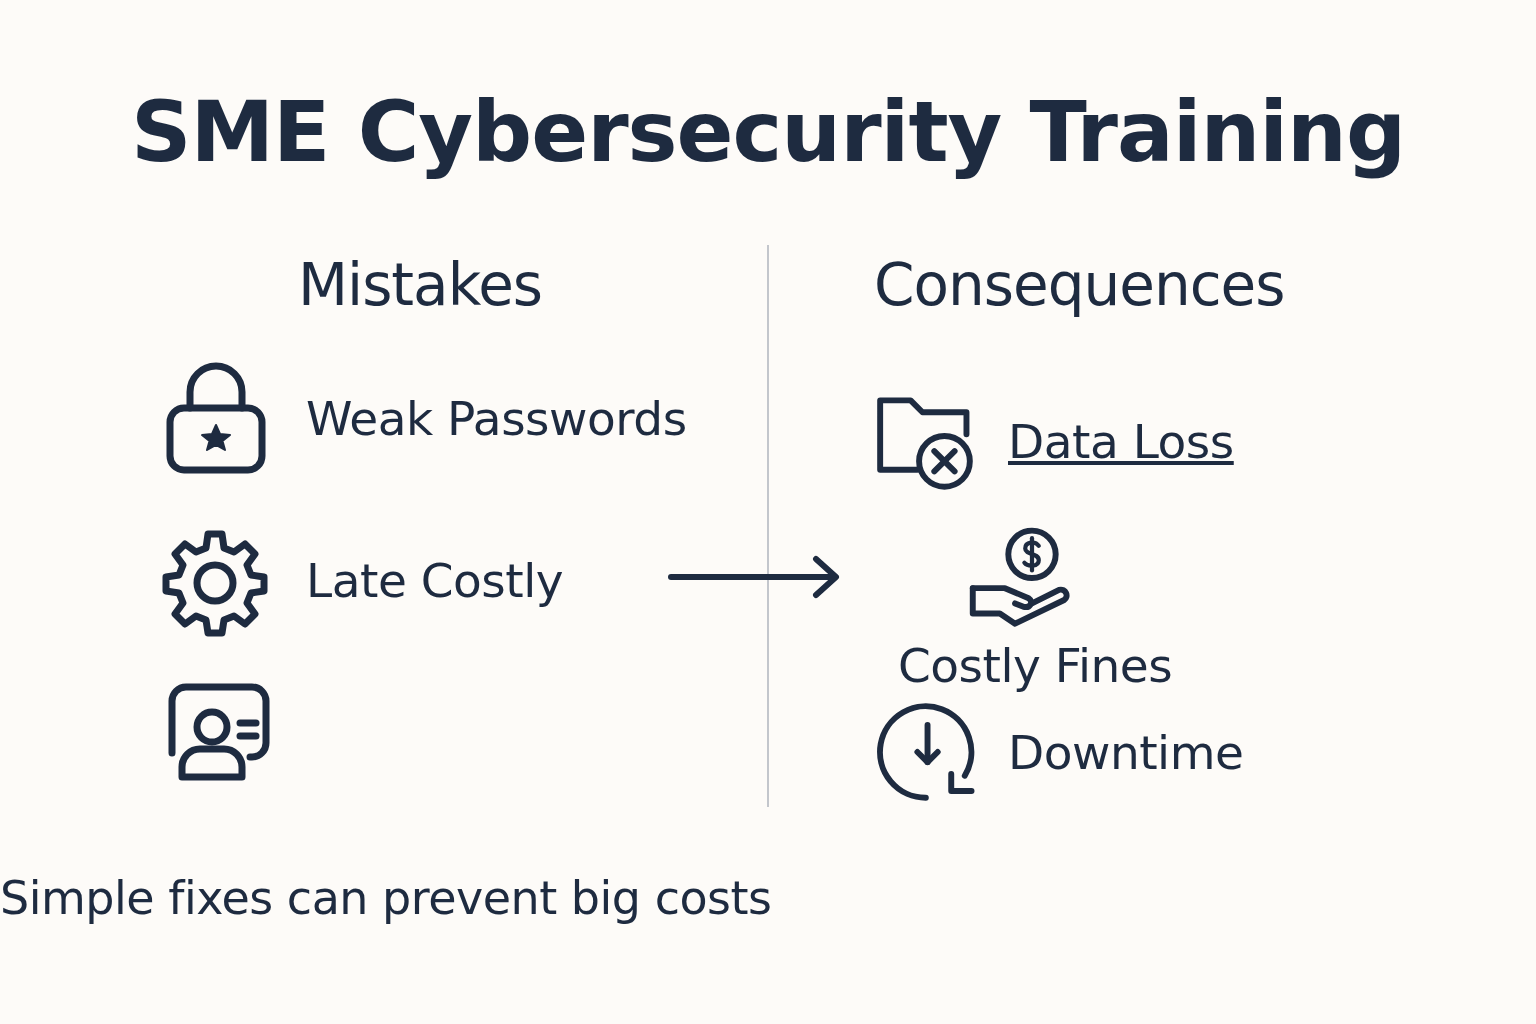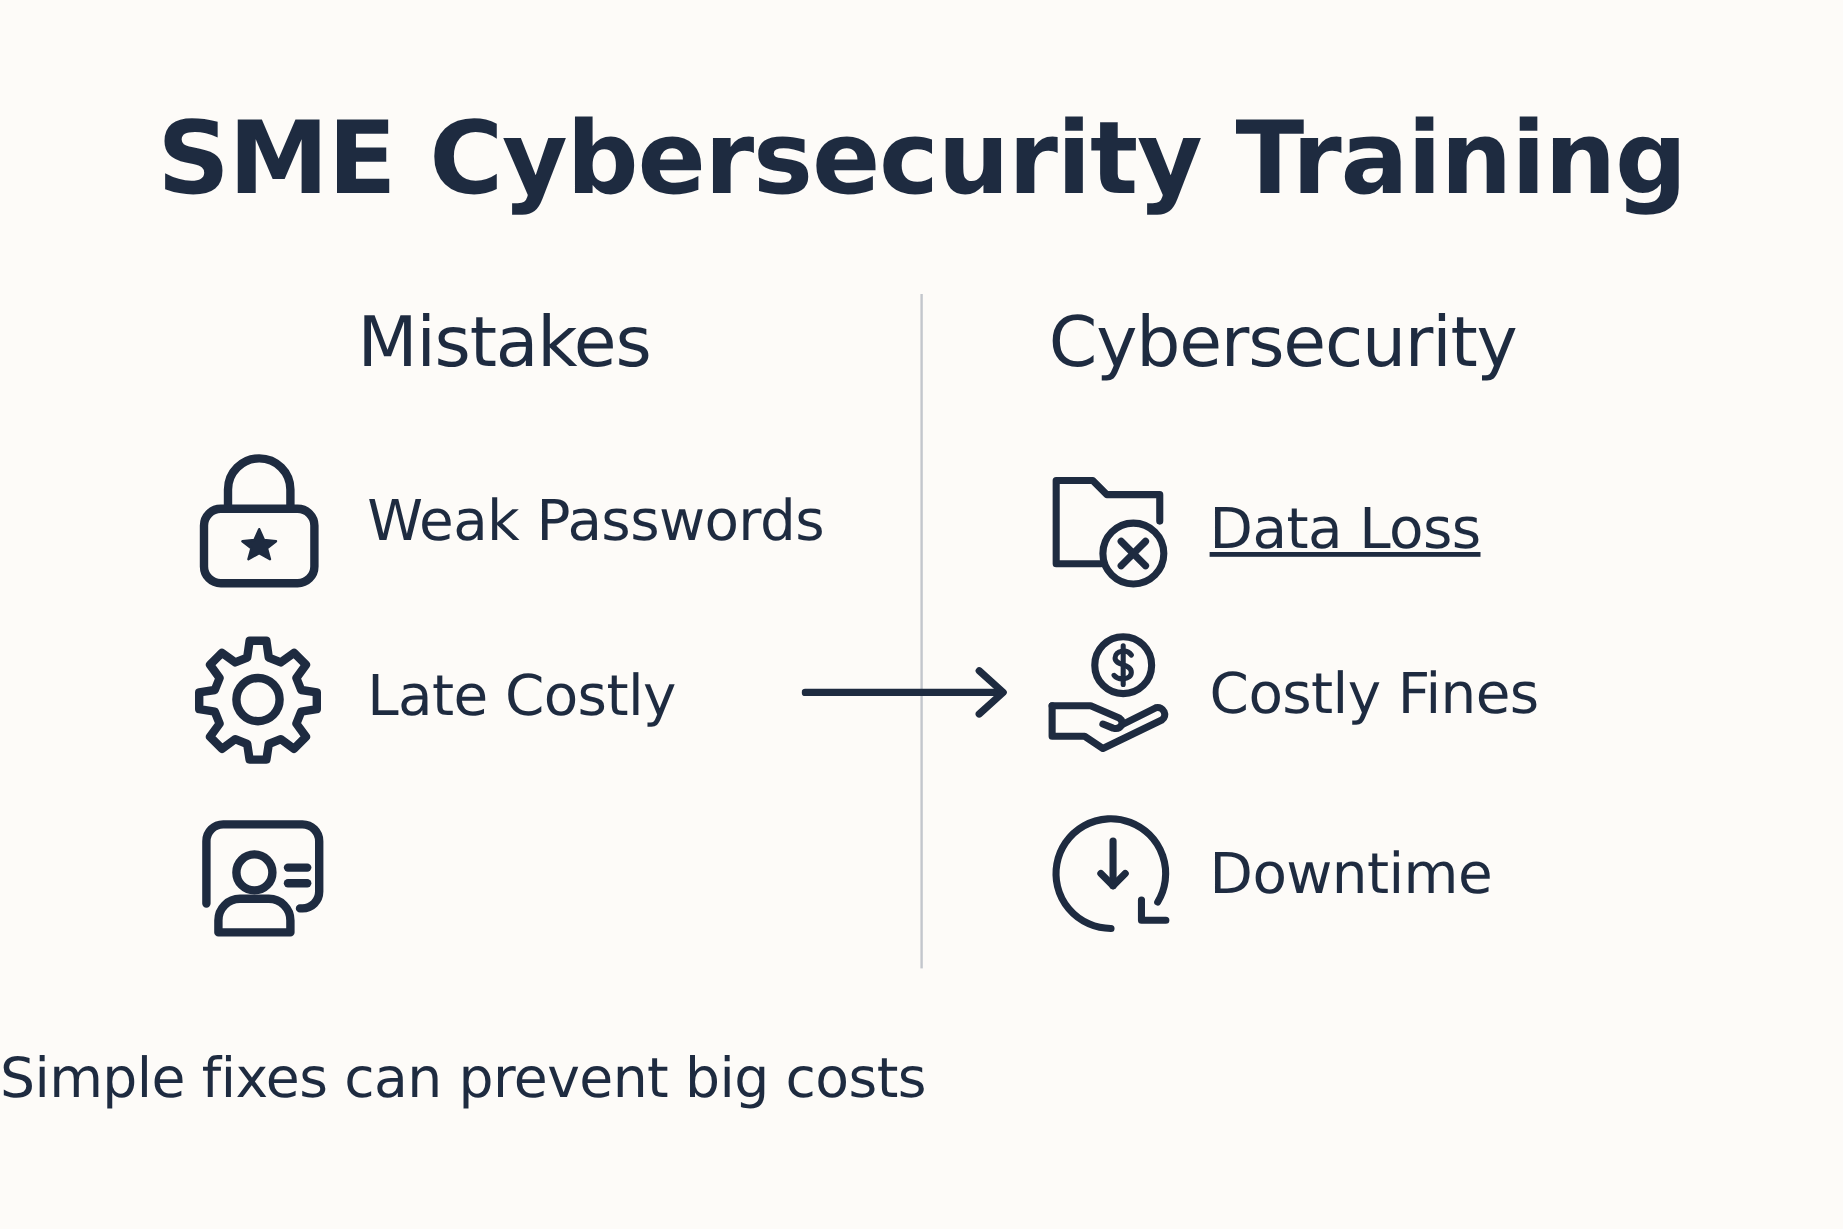--- a/index.html
+++ b/index.html
@@ -34,25 +34,25 @@
     position:absolute; left:0; top:868px; width:1536px; text-align:left;
     font-size:46px; line-height:60px; letter-spacing:-0.5px;
   }
 </style>
 </head>
 <body>
 
 <div class="title">SME Cybersecurity Training</div>
 
 <div class="col-head left">Mistakes</div>
-<div class="col-head right">Cybersecurity</div>
+<div class="col-head right">Consequences</div>
 
 <div class="divider"></div>
 
-<div class="row" style="left:160px; top:374px;">
+<div class="row" style="left:160px; top:358px;">
   <span class="icon">
     <svg viewBox="0 0 110 120" fill="none" stroke="#1e2b40" stroke-width="7" stroke-linejoin="round" stroke-linecap="round">
       <path d="M30 50 V34 A26 26 0 0 1 82 34 V50"></path>
       <rect x="10" y="50" width="92" height="62" rx="14"></rect>
       <polygon fill="#1e2b40" stroke-width="2" points="56,67 60,76 70,77 62.5,83 65,92 56,87 47,92 49.5,83 42,77 52,76"></polygon>
     </svg>
   </span>
   <span class="label">Weak Passwords</span>
 </div>
 
@@ -88,34 +88,34 @@
     <svg viewBox="0 0 130 120" fill="none" stroke="#1e2b40" stroke-width="7" stroke-linejoin="round" stroke-linecap="round" style="width:126px">
       <path d="M56 94 H12 V12 H48 L62 26 H114 V52"></path>
       <circle cx="88" cy="84" r="30"></circle>
       <line x1="76" y1="72" x2="100" y2="96"></line>
       <line x1="100" y1="72" x2="76" y2="96"></line>
     </svg>
   </span>
   <span class="label" style="margin-left:28px">Data Loss</span>
 </div>
 
-<div class="row" style="left:870px; top:518px;">
+<div class="row" style="left:870px; top:518px;flex-direction:column;">
   <span class="icon">
     <svg viewBox="0 0 130 120" fill="none" stroke="#1e2b40" stroke-width="7" stroke-linejoin="round" stroke-linecap="round" style="width:126px">
       <circle cx="78" cy="32" r="28"></circle>
       <path d="M86 22 C82 16 70 17 70 25 C70 33 86 30 86 39 C86 47 73 47 69 42" stroke-width="5"></path>
       <line x1="78" y1="13" x2="78" y2="51" stroke-width="5"></line>
       <path d="M8 72 H46 L74 84 C80 88 76 96 68 94 L58 90"></path>
       <path d="M8 72 V102 H40 L58 114 L116 86 C122 82 118 72 110 74 L78 90"></path>
     </svg>
   </span>
   <span class="label" style="margin-left:28px">Costly Fines</span>
 </div>
 
-<div class="row" style="left:870px; top:668px;justify-content:flex-end;">
+<div class="row" style="left:870px; top:692px;justify-content:flex-end;">
   <span class="icon">
     <svg viewBox="0 0 130 120" fill="none" stroke="#1e2b40" stroke-width="7" stroke-linejoin="round" stroke-linecap="round" style="width:126px">
       <path d="M66 114 A54 54 0 1 1 112 88"></path>
       <polyline points="96,86 96,106 120,106"></polyline>
       <line x1="68" y1="28" x2="68" y2="72"></line>
       <polyline points="56,60 68,72 80,60"></polyline>
     </svg>
   </span>
   <span class="label" style="margin-left:28px">Downtime</span>
 </div>

